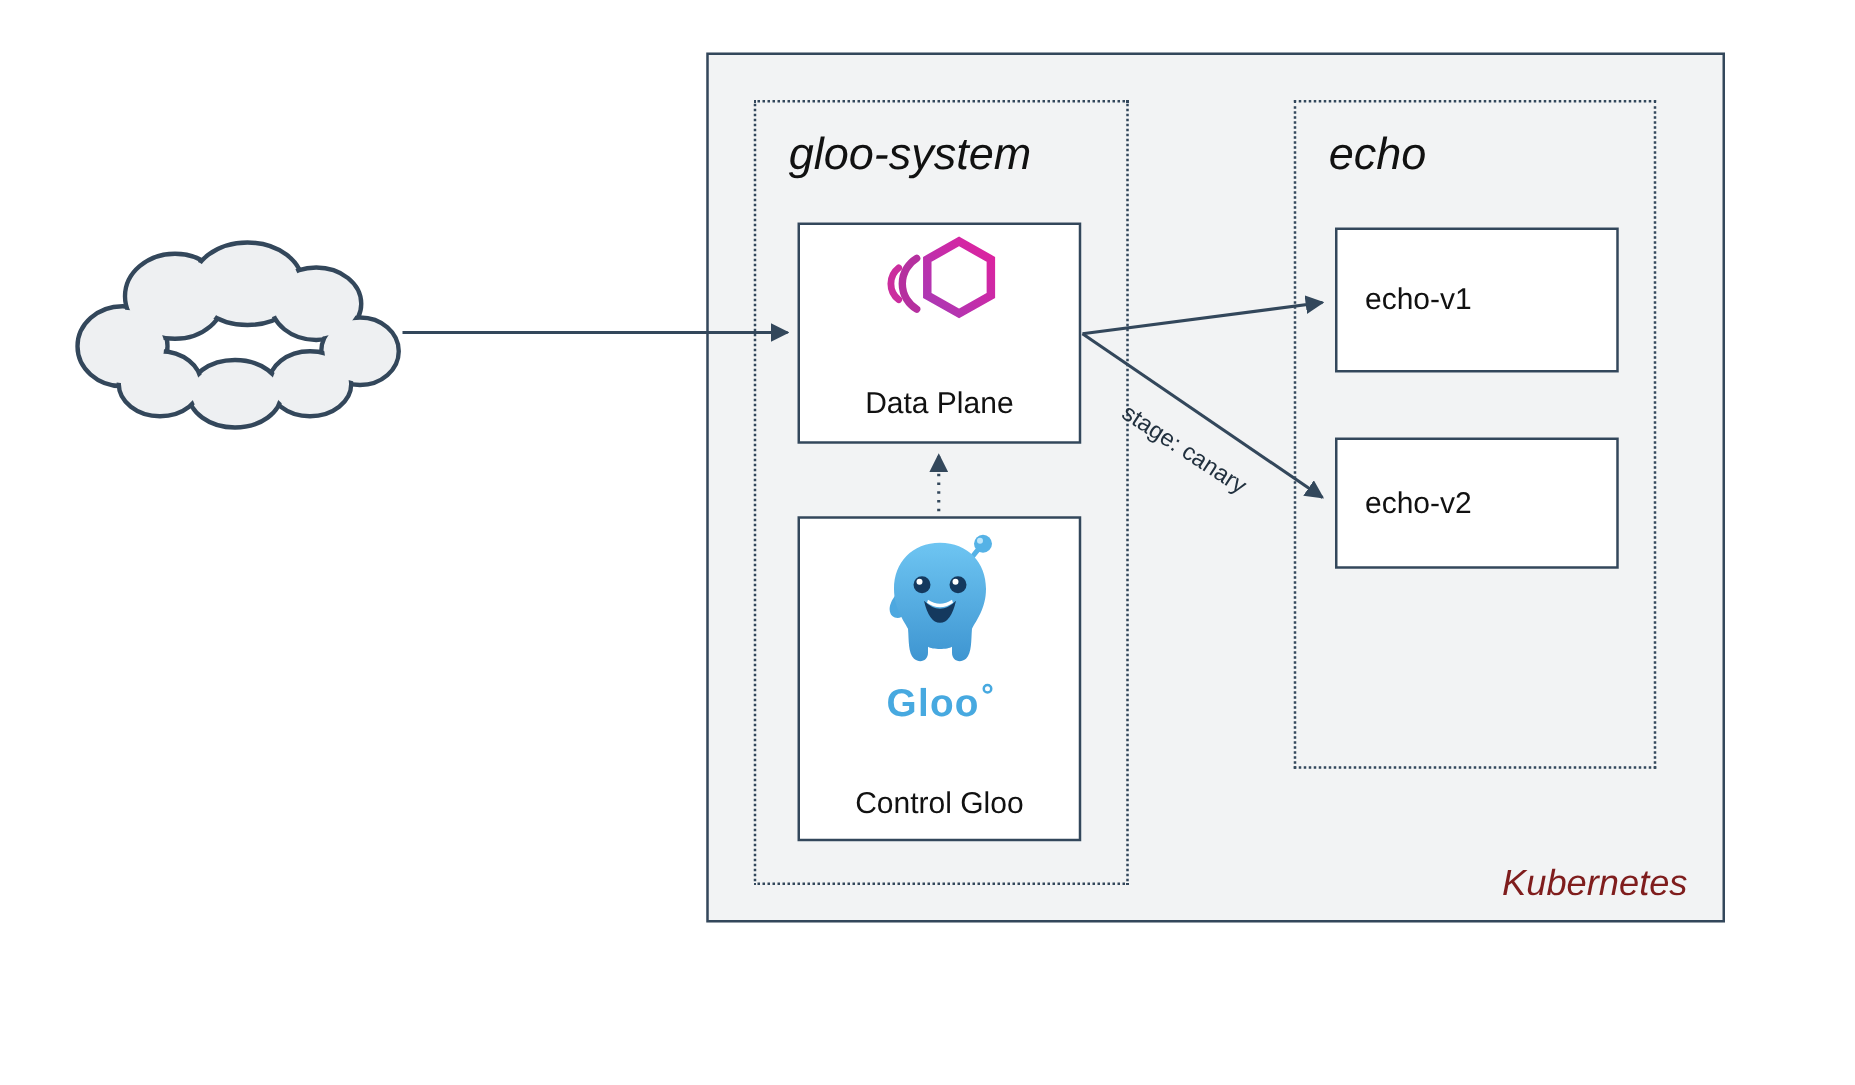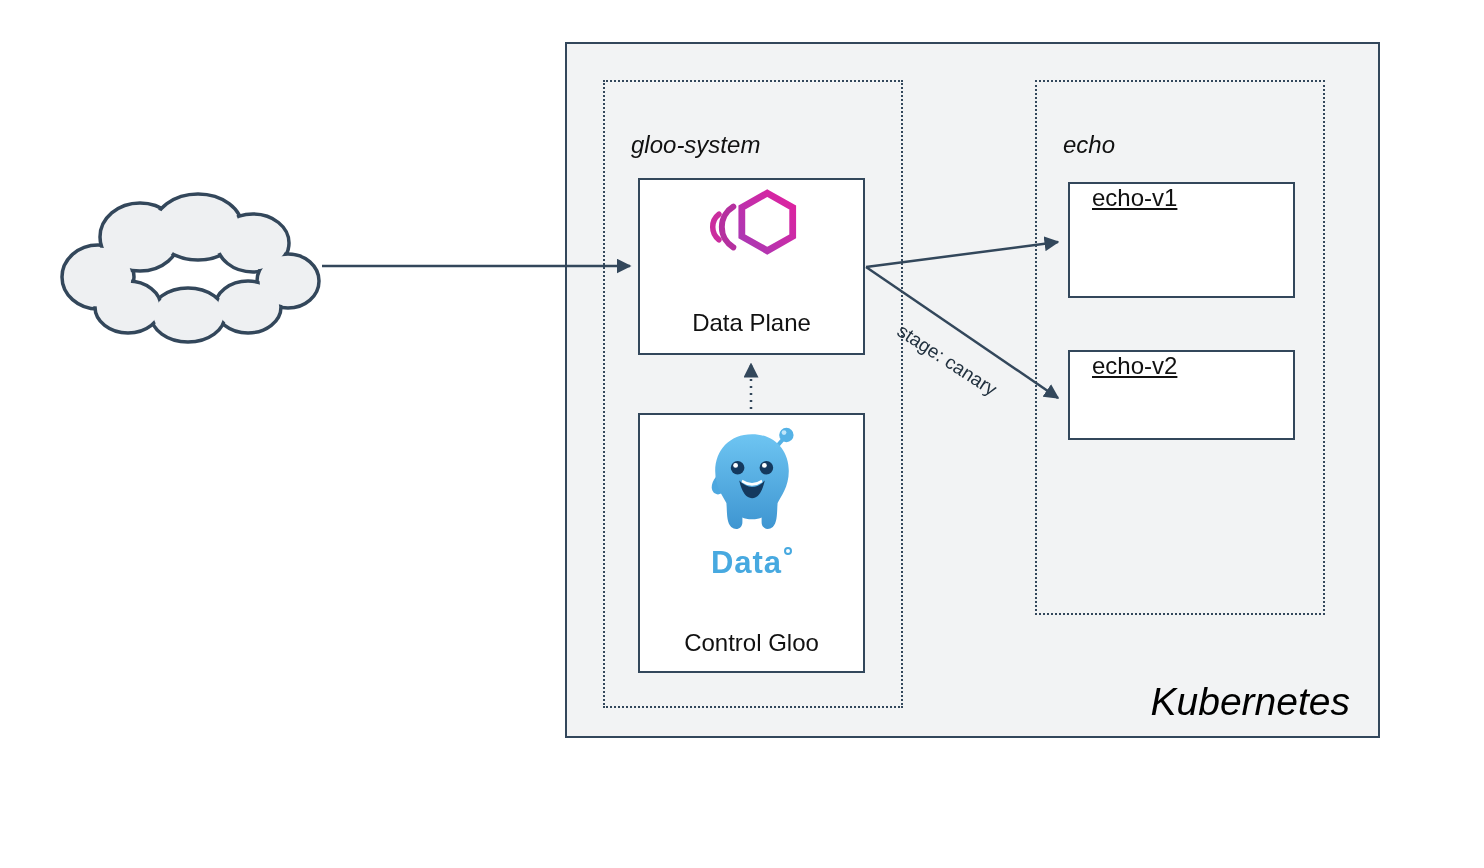--- a/index.html
+++ b/index.html
@@ -3,39 +3,39 @@
 <meta charset="utf-8">
 <style>
   * { margin:0; padding:0; box-sizing:border-box; }
   html,body { background:#ffffff; font-family:"Liberation Sans", sans-serif; color:#111111; }
   .canvas { position:relative; width:1484px; height:868px; background:#ffffff; overflow:hidden; }
 
   
   .cluster { position:absolute; left:565px; top:42px; width:815px; height:696px;
              background:#f2f3f4; border:2px solid #33475b; }
   .cluster-label { position:absolute; right:28px; bottom:12px; font-style:italic;
-                   font-size:39px; color:#000000; }
+                   font-size:29px; color:#7f1d1d; }
 
   
   .ns { position:absolute; border:2px dotted #33475b; }
   .ns-gloo { left:603px; top:80px; width:300px; height:628px; }
   .ns-echo { left:1035px; top:80px; width:290px; height:535px; }
-  .ns-label { position:absolute; left:26px; top:20px; font-style:italic; font-size:24px;margin-top:29px; }
+  .ns-label { position:absolute; left:26px; top:20px; font-style:italic; font-size:36px; }
 
   
   .node { position:absolute; background:#ffffff; border:2px solid #33475b; }
   .node-dataplane { left:638px; top:178px; width:227px; height:177px;
                     display:flex; flex-direction:column; align-items:center;
                     justify-content:space-between; padding:8px 0 16px; }
   .node-controlplane { left:638px; top:413px; width:227px; height:260px;
                        display:flex; flex-direction:column; align-items:center;
                        padding:8px 0 14px; }
-  .node-echo { display:flex; align-items:flex-start; padding-left:22px; font-size:24px;text-decoration:underline; }
+  .node-echo { display:flex; align-items:center; padding-left:22px; font-size:24px; }
   .node-echo-v1 { left:1068px; top:182px; width:227px; height:116px; }
-  .node-echo-v2 { left:1068px; top:350px; width:227px; height:90px; }
+  .node-echo-v2 { left:1068px; top:350px; width:227px; height:105px; }
   .node-label { font-size:24px; color:#111111; }
 
   .wordmark { display:flex; align-items:flex-start; margin-top:2px;
               font-size:31px; font-weight:bold; letter-spacing:1px; color:#47a9e0; }
   .wordmark-dot { width:8px; height:8px; border:2.5px solid #47a9e0; border-radius:50%;
                   margin:2px 0 0 2px; }
   .cp-label { margin-top:auto; }
 
   
   .cloud-wrap { position:absolute; left:40px; top:185px; width:290px; height:170px; }
@@ -101,21 +101,21 @@
                C 78,121 62,121 58,118 L 58,124 C 58,132 50,135 44,130
                C 38,124 39,112 38,100 C 34,92 24,80 24,60 C 24,34 42,14 70,14 Z" fill="url(#blueG)"></path>
       <circle cx="52" cy="56" r="8.5" fill="#14395e"></circle>
       <circle cx="49.5" cy="53" r="3" fill="#ffffff"></circle>
       <circle cx="88" cy="56" r="8.5" fill="#14395e"></circle>
       <circle cx="85.5" cy="53" r="3" fill="#ffffff"></circle>
       <path d="M 54,72 Q 70,88 86,72 Q 81,94 70,94 Q 59,94 54,72 Z" fill="#14395e"></path>
       <path d="M 57,74 Q 70,83 83,74 L 82,71 Q 70,79 58,71 Z" fill="#ffffff"></path>
     </svg>
     <div class="wordmark">
-      <span>Data</span>
+      <span>Gloo</span>
       <span class="wordmark-dot"></span>
     </div>
     <div class="node-label cp-label">Control Gloo</div>
   </div>
 
   <div class="node node-echo node-echo-v1">
     <span>echo-v1</span>
   </div>
 
   <div class="node node-echo node-echo-v2">

